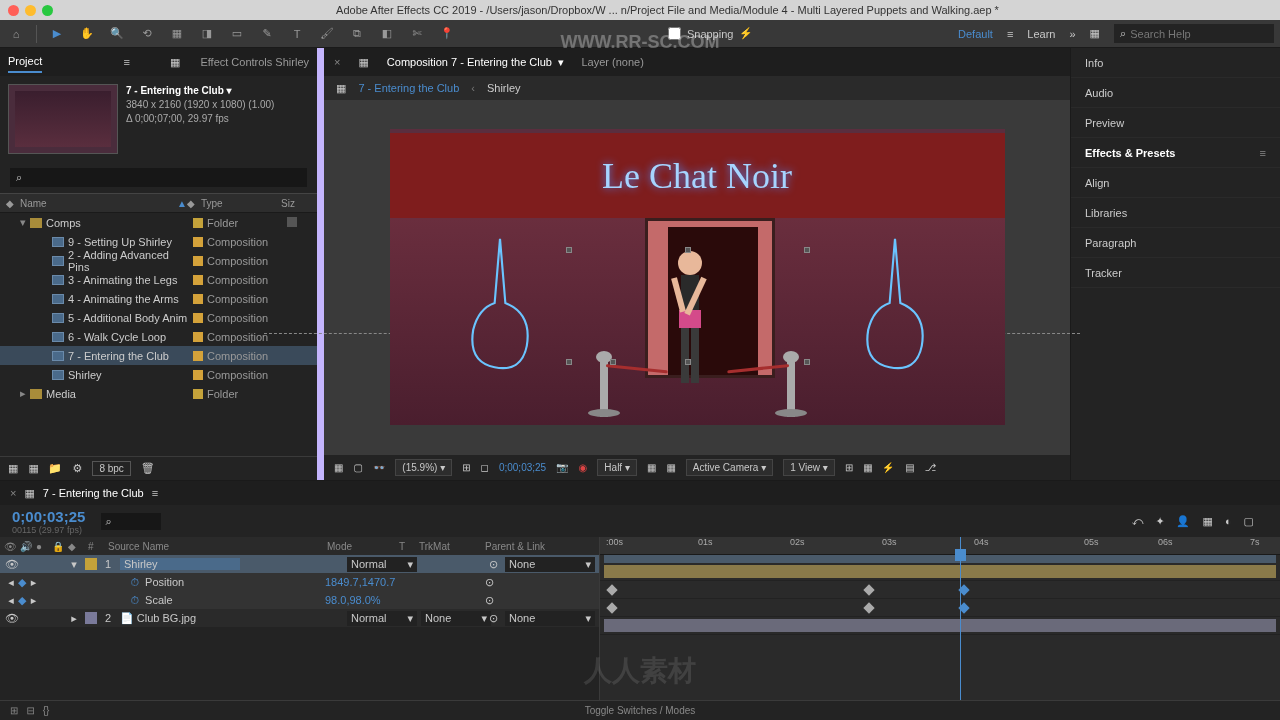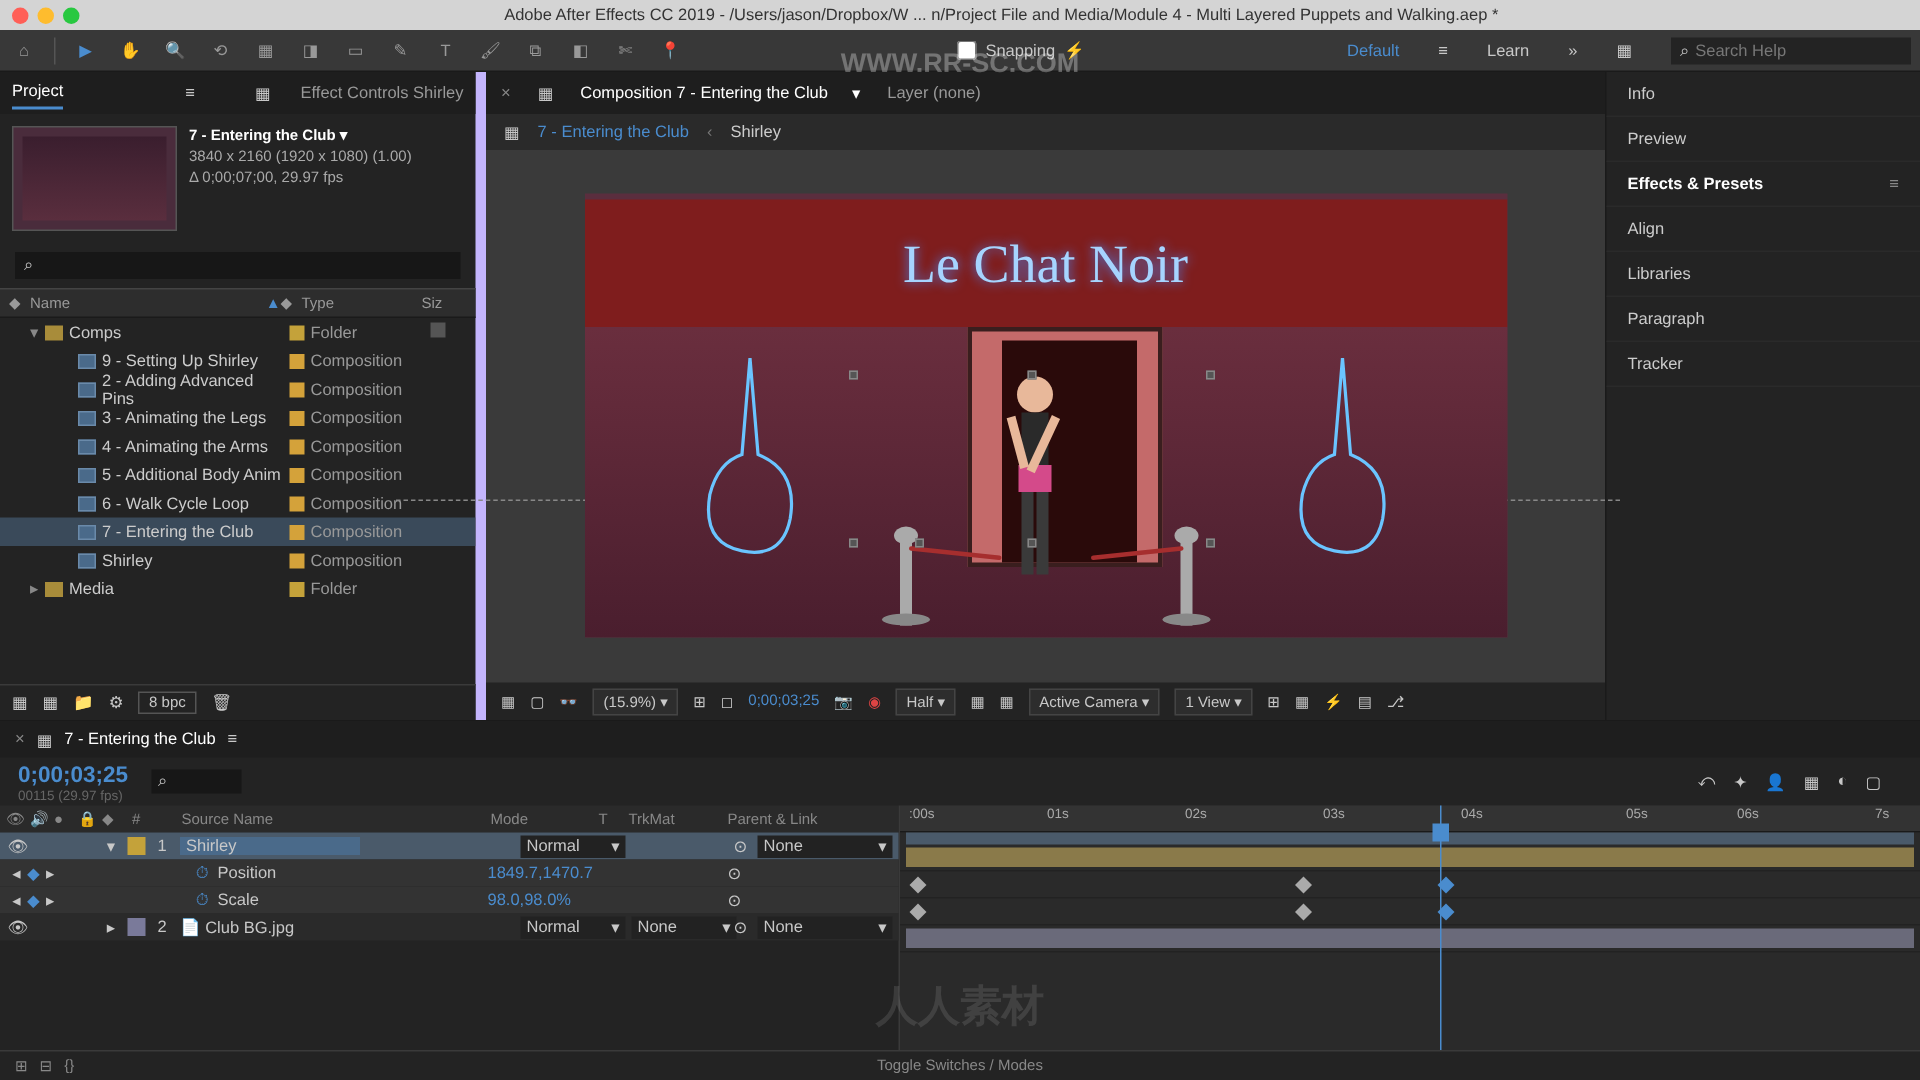--- a/index.html
+++ b/index.html
@@ -13,21 +13,21 @@
 .tl-yellow { background: #febc2e; }
 .tl-green { background: #28c840; }
 .title-text { flex: 1; text-align: center; font-size: 11px; }
 
 
 .top-toolbar { height: 28px; background: #383838; display: flex; align-items: center; padding: 0 6px; gap: 10px; border-bottom: 1px solid #1a1a1a; }
 .tool-icon { width: 20px; height: 20px; display: flex; align-items: center; justify-content: center; color: #999; cursor: pointer; }
 .tool-icon.active { color: #4a8cce; }
 .toolbar-divider { width: 1px; height: 18px; background: #555; }
 .toolbar-center { flex: 1; display: flex; justify-content: center; align-items: center; gap: 6px; }
-.toolbar-right { display: flex; align-items: center; gap: 26px; }
+.toolbar-right { display: flex; align-items: center; gap: 14px; }
 .workspace-btn { color: #4a8cce; cursor: pointer; }
 .search-box { background: #232323; padding: 3px 6px; display: flex; align-items: center; gap: 4px; width: 160px; }
 
 
 .main-area { display: flex; height: 432px; }
 
 
 .project-panel { width: 324px; background: #232323; border-right: 7px solid #c4b5fd; display: flex; flex-direction: column; }
 .panel-tabs { height: 28px; display: flex; align-items: center; background: #1e1e1e; padding: 0 8px; gap: 20px; }
 .panel-tab { color: #999; cursor: pointer; padding: 4px 0; }
@@ -61,21 +61,21 @@
 .tree-type { width: 80px; color: #999; }
 .tree-size { width: 24px; }
 .size-icon { display:inline-block; width:10px; height:10px; background:#555; }
 
 .project-footer { height: 24px; background: #232323; display: flex; align-items: center; gap: 10px; padding: 0 8px; border-top: 1px solid #3a3a3a; }
 .bpc-box { border: 1px solid #555; padding: 1px 6px; font-size: 10px; }
 
 
 .comp-panel { flex: 1; background: #232323; display: flex; flex-direction: column; }
 .comp-tabs { height: 28px; display: flex; align-items: center; padding: 0 10px; gap: 18px; background: #1e1e1e; }
-.comp-tab { color: #999; display: flex; align-items: center; gap: 16px; }
+.comp-tab { color: #999; display: flex; align-items: center; gap: 6px; }
 .comp-tab.active { color: #fff; }
 .close-x { color: #888; cursor: pointer; }
 .comp-breadcrumb { height: 24px; background: #2a2a2a; display: flex; align-items: center; padding: 0 12px; gap: 12px; font-size: 11px; }
 .bc-item { color: #4a8cce; }
 .bc-sep { color: #777; }
 
 .viewer { flex: 1; background: #3a3a3a; position: relative; display: flex; align-items: center; justify-content: center; }
 .canvas { width: 615px; height: 296px; background: #5a2e3e; position: relative; overflow: hidden; }
 .club-sign { position: absolute; top: 4px; left: 0; right: 0; height: 85px; background: #7f1d1d; display: flex; align-items: center; justify-content: center; }
 .neon-text { font-family: cursive; font-size: 36px; color: #a6d4ff; text-shadow: 0 0 8px #4a8cff; }
@@ -421,20 +421,23 @@
       <span>▤</span>
       <span>⎇</span>
     </div>
   </div>
 
   <div class="right-panel" id="right-panel">
       <div class="rp-item">
         <span>Info</span>
       </div>
       <div class="rp-item">
+        <span>Audio</span>
+      </div>
+      <div class="rp-item">
         <span>Preview</span>
       </div>
       <div class="rp-item active">
         <span>Effects &amp; Presets</span>
         <span class="rp-menu">≡</span>
       </div>
       <div class="rp-item">
         <span>Align</span>
       </div>
       <div class="rp-item">
@@ -473,21 +476,21 @@
   </div>
   <div class="tl-body">
     <div class="tl-left">
       <div class="tl-cols-hdr">
         <span style="width:16px;">👁</span>
         <span style="width:16px;">🔊</span>
         <span style="width:16px;">●</span>
         <span style="width:16px;">🔒</span>
         <span style="width:20px;">◆</span>
         <span style="width:16px;">#</span>
-        <span style="flex:1; padding-left:4px;margin-left:13px;">Source Name</span>
+        <span style="flex:1; padding-left:4px;">Source Name</span>
         <span style="width:72px;">Mode</span>
         <span style="width:20px;">T</span>
         <span style="width:66px;">TrkMat</span>
         <span style="width:110px;">Parent &amp; Link</span>
       </div>
       <div id="tl-layers">
           <div class="tl-layer-row sel">
             <span class="eye">👁</span>
     <span class="lock"></span>
     <span style="width:30px;"></span>

